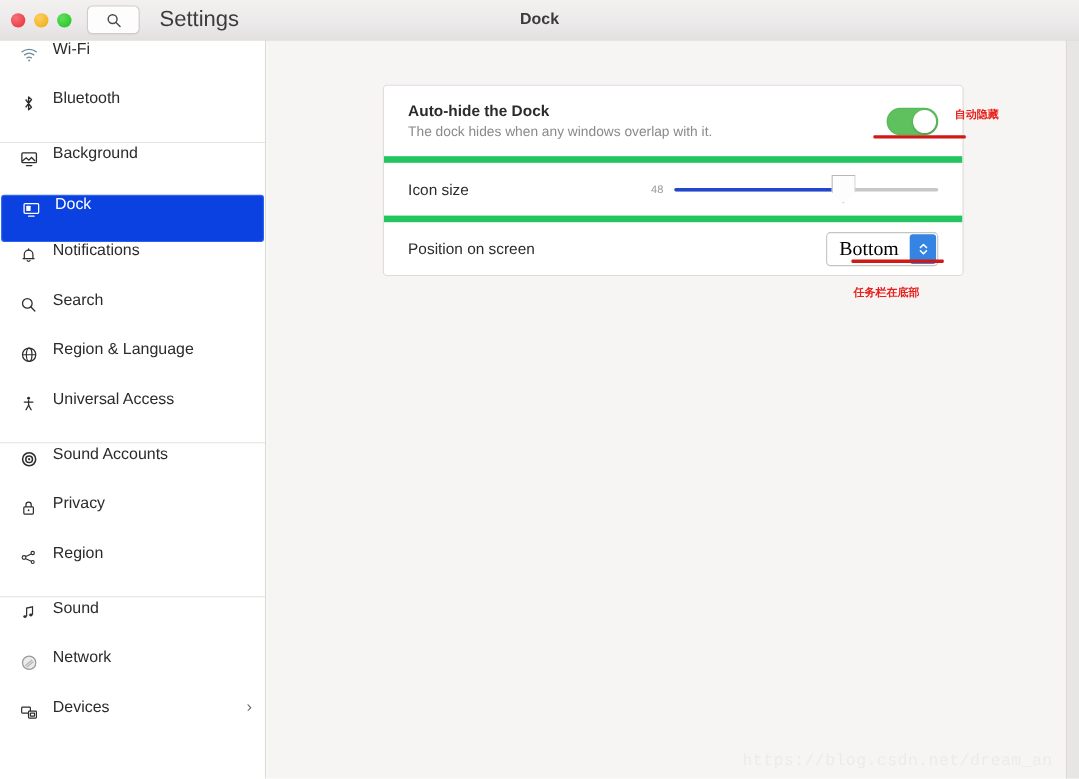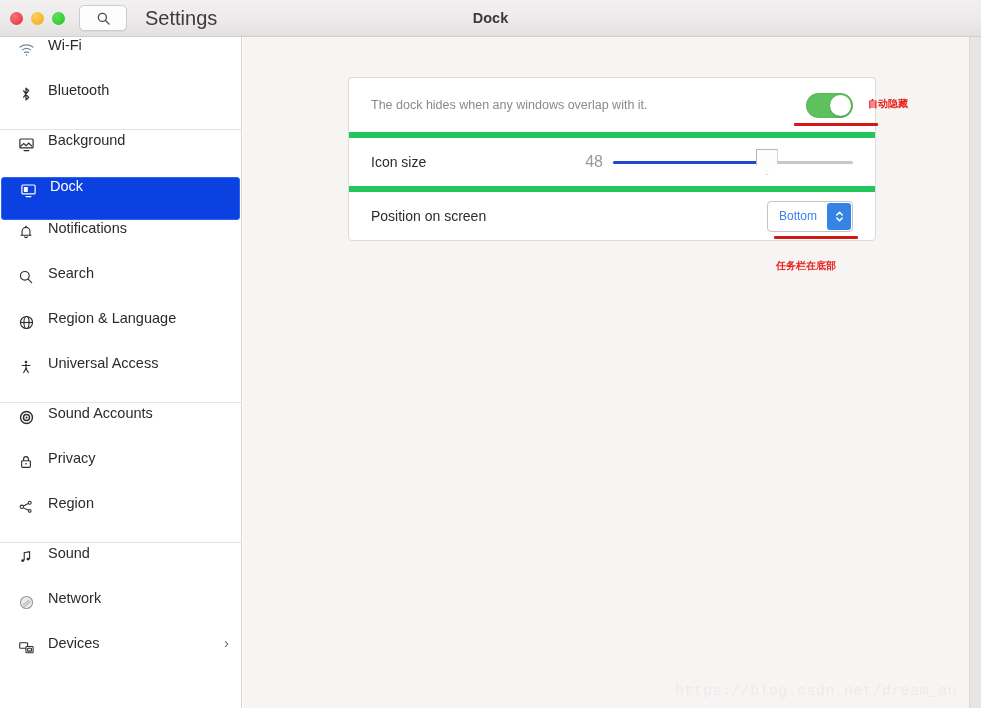--- a/index.html
+++ b/index.html
@@ -201,21 +201,21 @@
     box-shadow: 0 1px 2px rgba(0,0,0,0.22);
   }
 
   
   .slider-wrap {
     display: flex;
     align-items: center;
     flex: none;
   }
   .slider-value {
-    font-size: 16px;
+    font-size: 10px;
     color: #9a9997;
     margin-right: 10px;
     min-width: 18px;
     text-align: right;
   }
   .slider {
     position: relative;
     width: 240px;
     height: 26px;
     display: flex;
@@ -256,23 +256,24 @@
     background: #ffffff;
     border: 1px solid #c6c3c1;
     border-radius: 4px;
     overflow: hidden;
     flex: none;
   }
   .dropdown .dd-value {
     display: flex;
     align-items: center;
     padding: 0 9px 0 11px;
-    font-size: 12px;
-    color: #3b82f6;
+    font-size: 18px;
+    color: #000000;
     white-space: nowrap;
+    font-family: Liberation Serif, serif;
   }
   .dropdown .dd-btn {
     width: 24px;
     background: #3584e4;
     display: flex;
     align-items: center;
     justify-content: center;
     border-radius: 3px;
     margin: 1px;
   }
@@ -505,20 +506,21 @@
     </div>
 
   </div>
 
   <div class="content">
 
     <div class="settings-card">
 
       <div class="row row-autohide">
         <div class="row-text">
+          <span class="row-title">Auto-hide the Dock</span>
           <span class="row-sub">The dock hides when any windows overlap with it.</span>
         </div>
         <div class="spacer"></div>
         <div class="toggle">
           <span class="knob"></span>
         </div>
       </div>
 
       <div class="row">
         <span class="row-label">Icon size</span>

